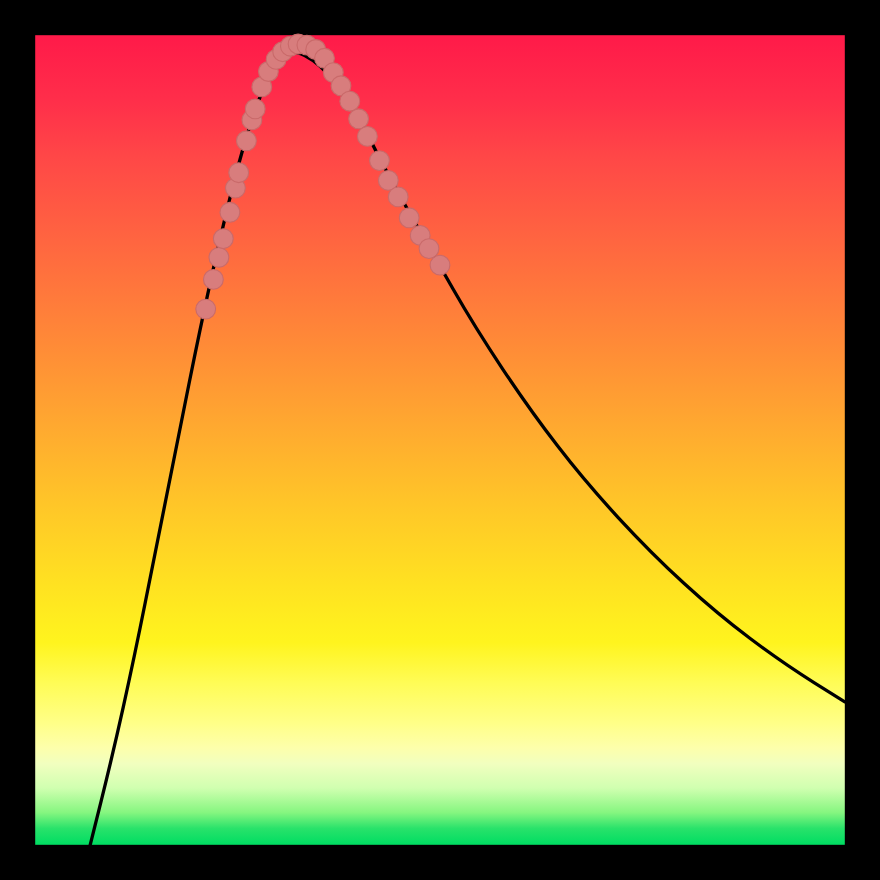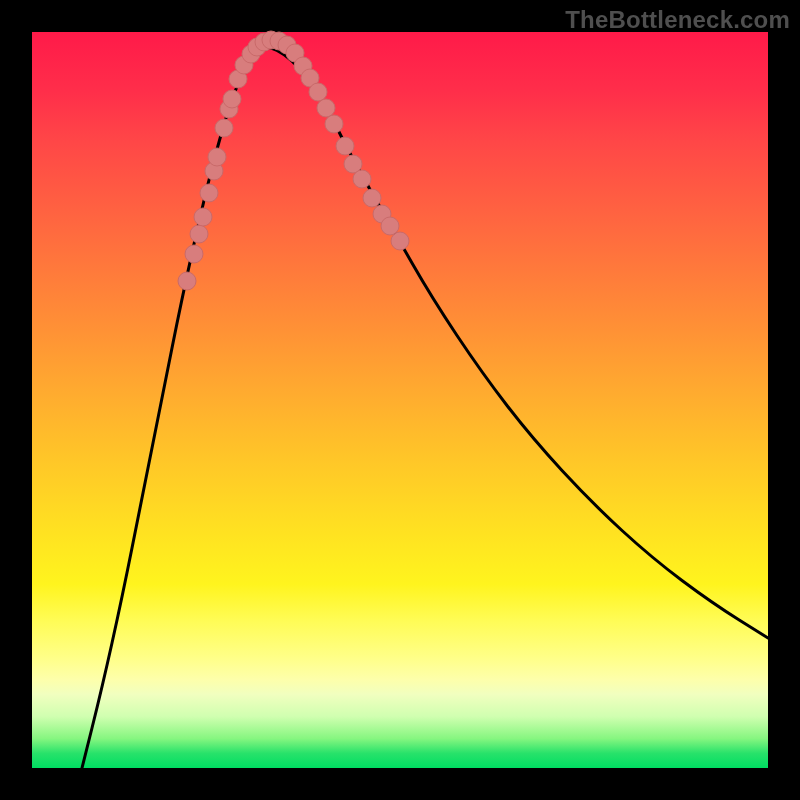--- a/index.html
+++ b/index.html
@@ -59,21 +59,20 @@
     top: 0;
     width: 736px;
     height: 736px;
     overflow: visible;
   }
 </style>
 </head>
 <body>
 
 <div class="outer">
-  <div class="watermark">TheBottleneck.com</div>
 
   <div class="plot">
     <svg class="curve" viewBox="0 0 736 736" preserveAspectRatio="none">
       <path id="curve-path" fill="none" stroke="#000" stroke-width="3" stroke-linecap="round" d="M 50 736 Q 50 736 60 696 Q 70 656 80 611 Q 90 566 100 516 Q 110 466 120 416 Q 130 366 140 316 Q 150 266 160 221 Q 170 176 177.5 146 Q 185 116 192.5 91 Q 200 66 207.5 48.5 Q 215 31 222.5 21 Q 230 11 245 18.5 Q 260 26 275 46 Q 290 66 305 96 Q 320 126 340 161 Q 360 196 380 231 Q 400 266 425 303.5 Q 450 341 475 373.5 Q 500 406 530 438.5 Q 560 471 590 498.5 Q 620 526 650 548.5 Q 680 571 708 588.5 L 736 606"></path>
       <g id="markers-group">
           <circle cx="155" cy="249" r="9" fill="#d87d7d" stroke="#c96a6a" stroke-width="1"></circle>
           <circle cx="162" cy="222" r="9" fill="#d87d7d" stroke="#c96a6a" stroke-width="1"></circle>
           <circle cx="167" cy="202" r="9" fill="#d87d7d" stroke="#c96a6a" stroke-width="1"></circle>
           <circle cx="171" cy="185" r="9" fill="#d87d7d" stroke="#c96a6a" stroke-width="1"></circle>
           <circle cx="177" cy="161" r="9" fill="#d87d7d" stroke="#c96a6a" stroke-width="1"></circle>

